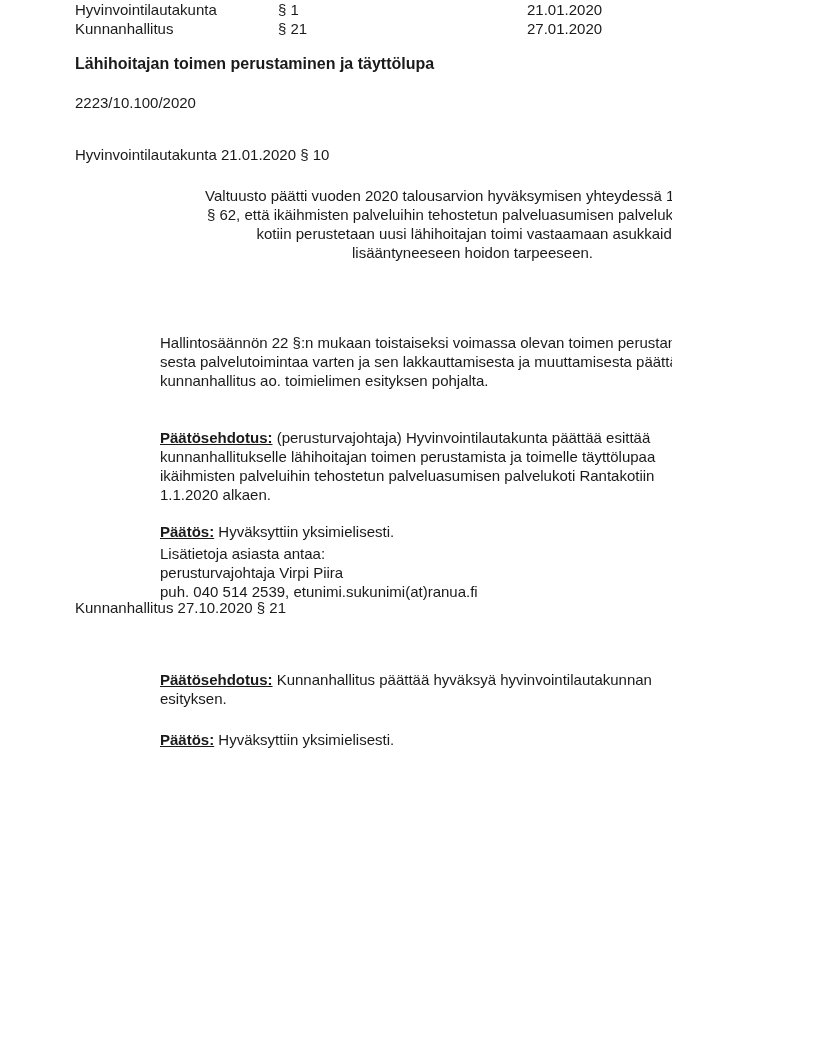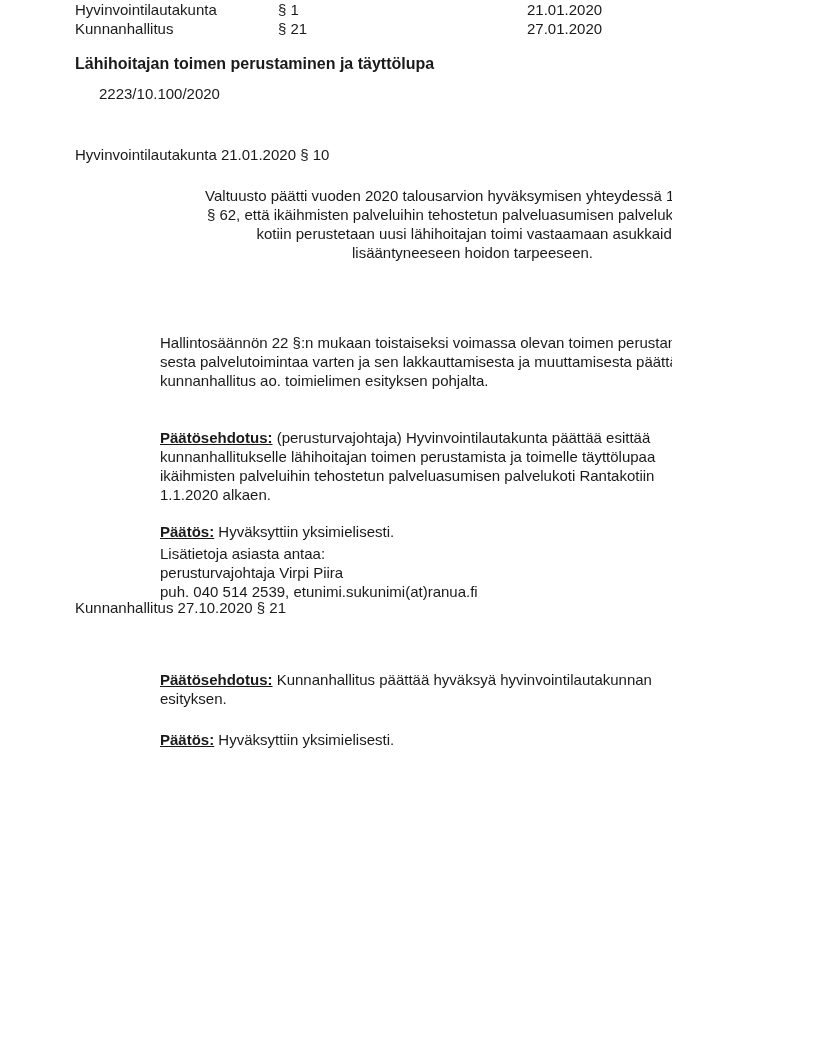--- a/index.html
+++ b/index.html
@@ -48,21 +48,21 @@
     <span class="col-date">21.01.2020</span>
   </div>
   <div class="header-row" style="top: 19px;">
     <span class="col-org">Kunnanhallitus</span>
     <span class="col-section">§ 21</span>
     <span class="col-date">27.01.2020</span>
   </div>
 
   <h1 class="abs doc-title">Lähihoitajan toimen perustaminen ja täyttölupa</h1>
 
-  <div class="abs line" style="left: 75px; top: 84px; margin-left: 24px;">2223/10.100/2020</div>
+  <div class="abs line" style="left: 75px; top: 93px;">2223/10.100/2020</div>
 
   <div class="abs line" style="left: 75px; top: 129px; margin-top: 16px;">Hyvinvointilautakunta 21.01.2020 § 10</div>
 
   <div class="abs para" style="top: 186px; text-align: center;">Valtuusto päätti vuoden 2020 talousarvion hyväksymisen yhteydessä 18.11.2019
 § 62, että ikäihmisten palveluihin tehostetun palveluasumisen palvelukoti Ranta-
 kotiin perustetaan uusi lähihoitajan toimi vastaamaan asukkaiden
 lisääntyneeseen hoidon tarpeeseen.</div>
 
 
   <div class="abs para" style="top: 333px;">Hallintosäännön 22 §:n mukaan toistaiseksi voimassa olevan toimen perustami-

